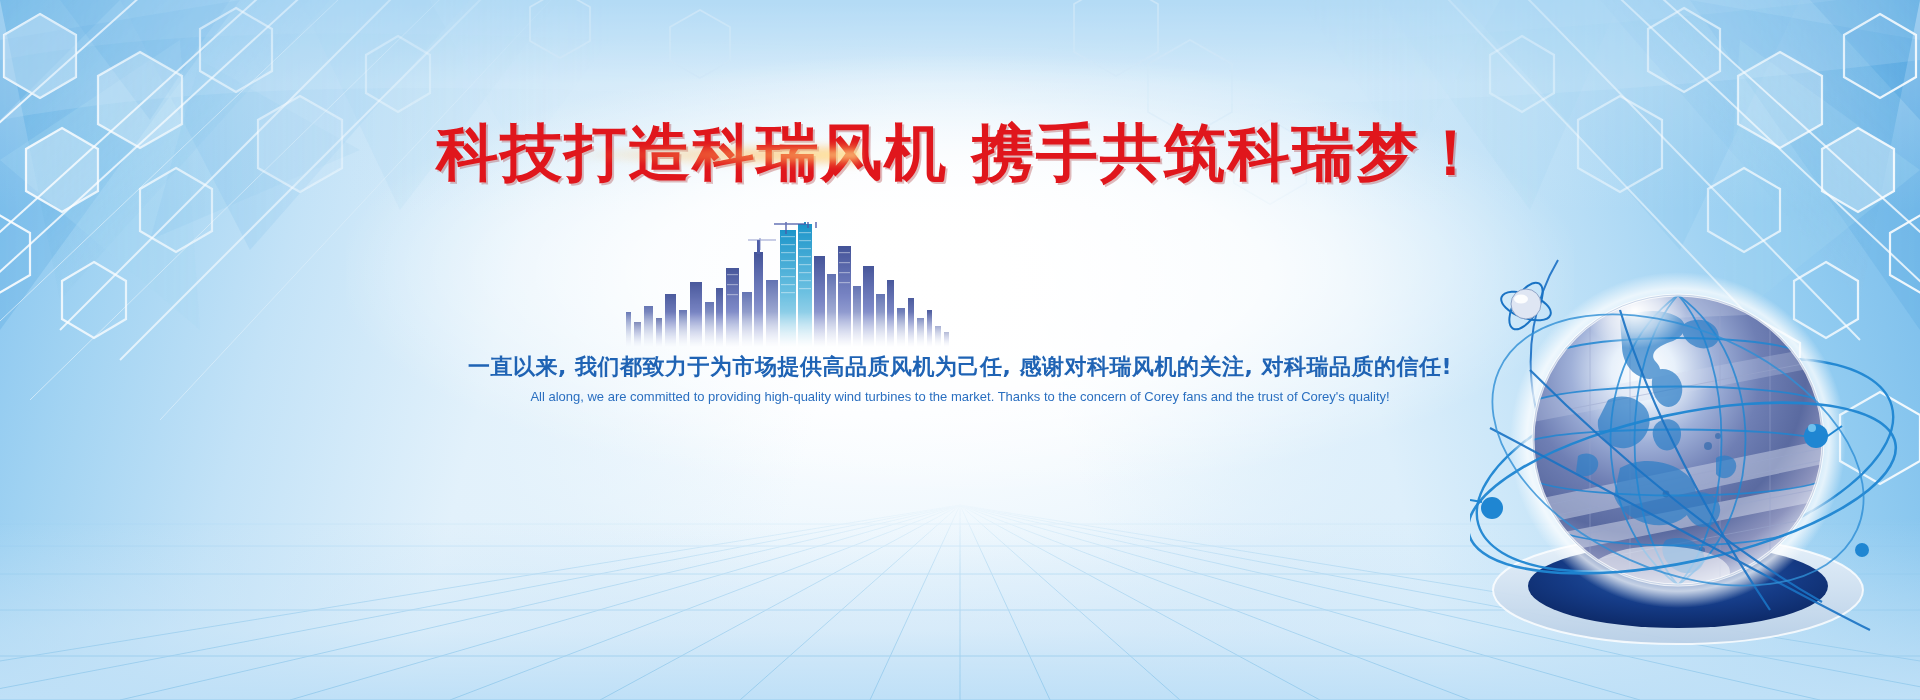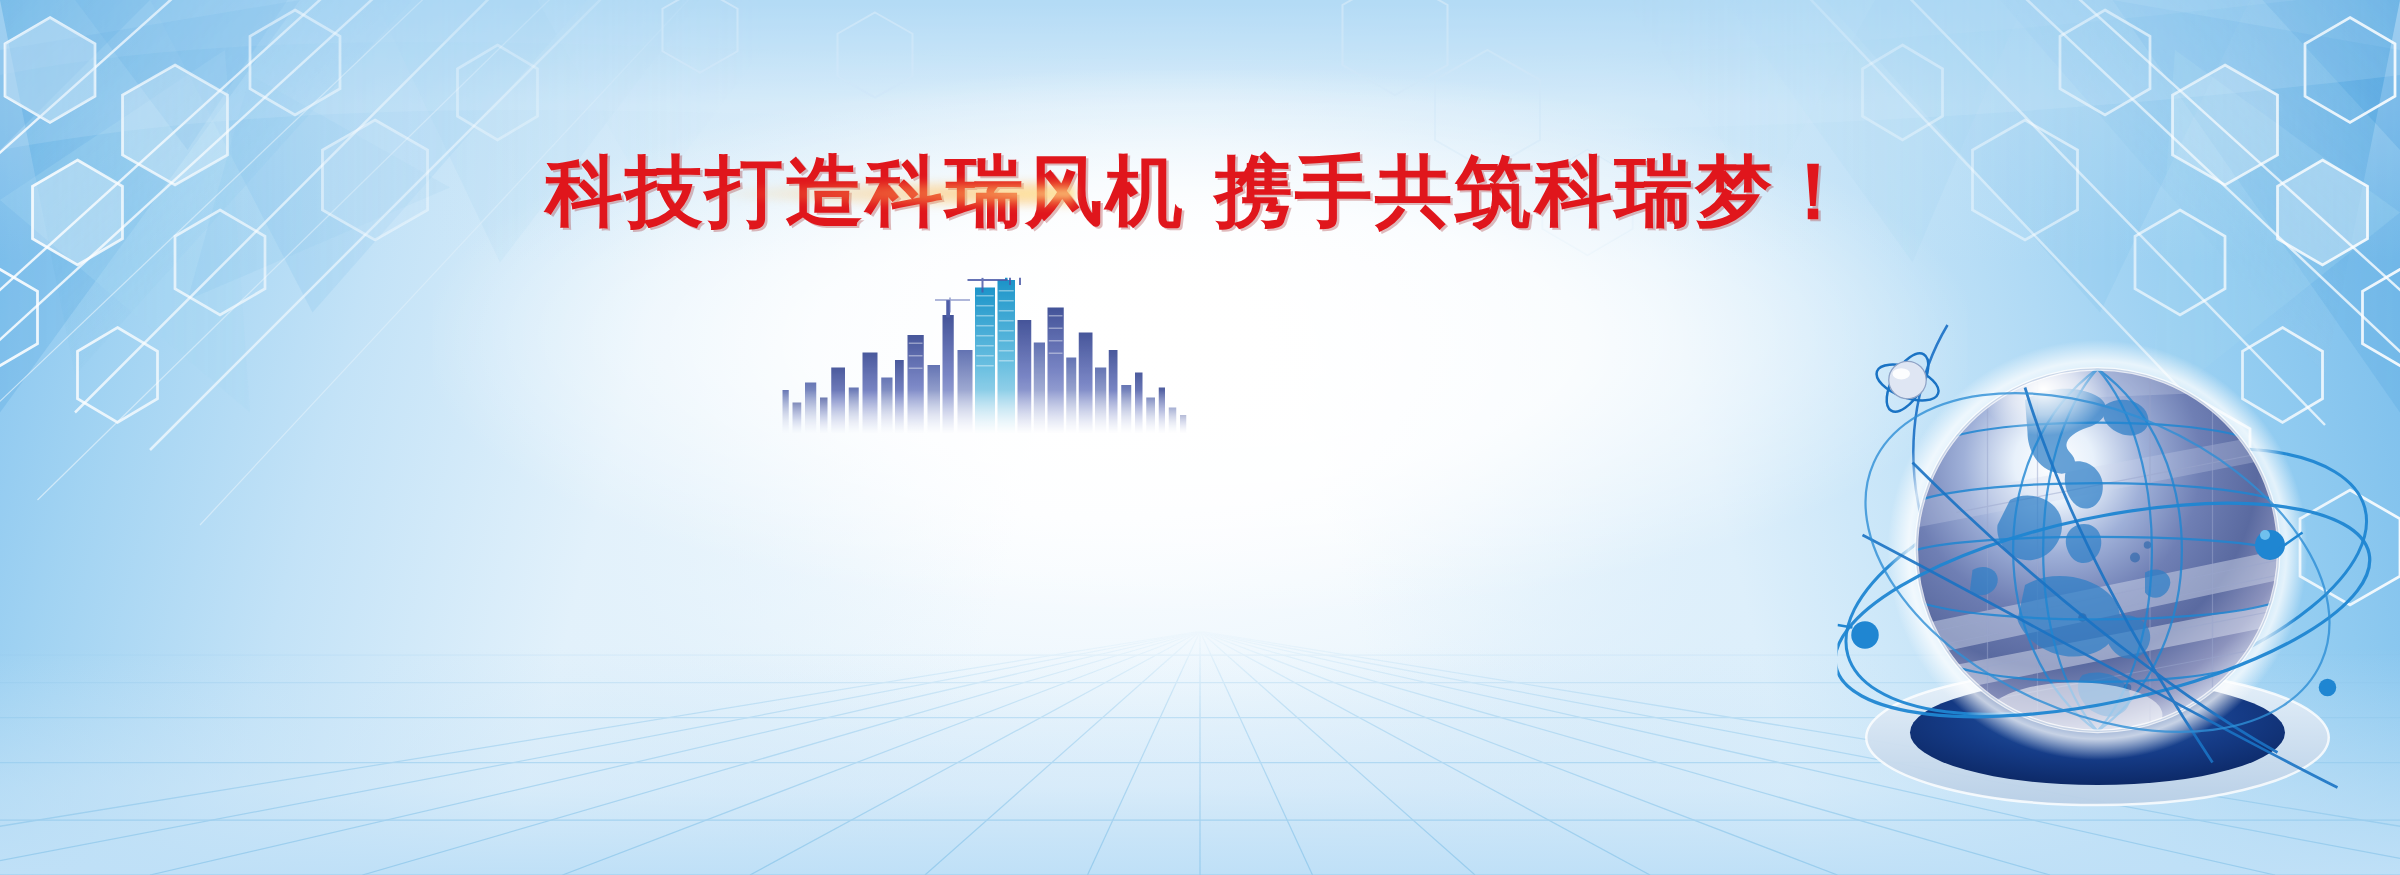--- a/index.html
+++ b/index.html
@@ -312,20 +312,22 @@
           <rect x="219" y="50" width="11" height="1.2"></rect>
             <rect x="219" y="60" width="11" height="1.2"></rect>
           <rect x="107" y="52" width="11" height="1.2"></rect>
             <rect x="107" y="62" width="11" height="1.2"></rect>
           <rect x="107" y="72" width="11" height="1.2"></rect>
         </g>
       </g>
     </svg>
   </div>
 
+  <div class="sub-cn">一直以来, 我们都致力于为市场提供高品质风机为己任, 感谢对科瑞风机的关注, 对科瑞品质的信任!</div>
+  <div class="sub-en">All along, we are committed to providing high-quality wind turbines to the market. Thanks to the concern of Corey fans and the trust of Corey's quality!</div>
 
   <svg class="layer" viewBox="0 0 1920 700">
     <defs>
       <linearGradient id="gridFade" x1="0" y1="0" x2="0" y2="1">
         <stop offset="0" stop-color="#ffffff" stop-opacity="0"></stop>
         <stop offset="0.35" stop-color="#ffffff" stop-opacity=".55"></stop>
         <stop offset="1" stop-color="#ffffff" stop-opacity="1"></stop>
       </linearGradient>
       <mask id="gm">
           <rect x="0" y="500" width="1920" height="200" fill="url(#gridFade)"></rect>

